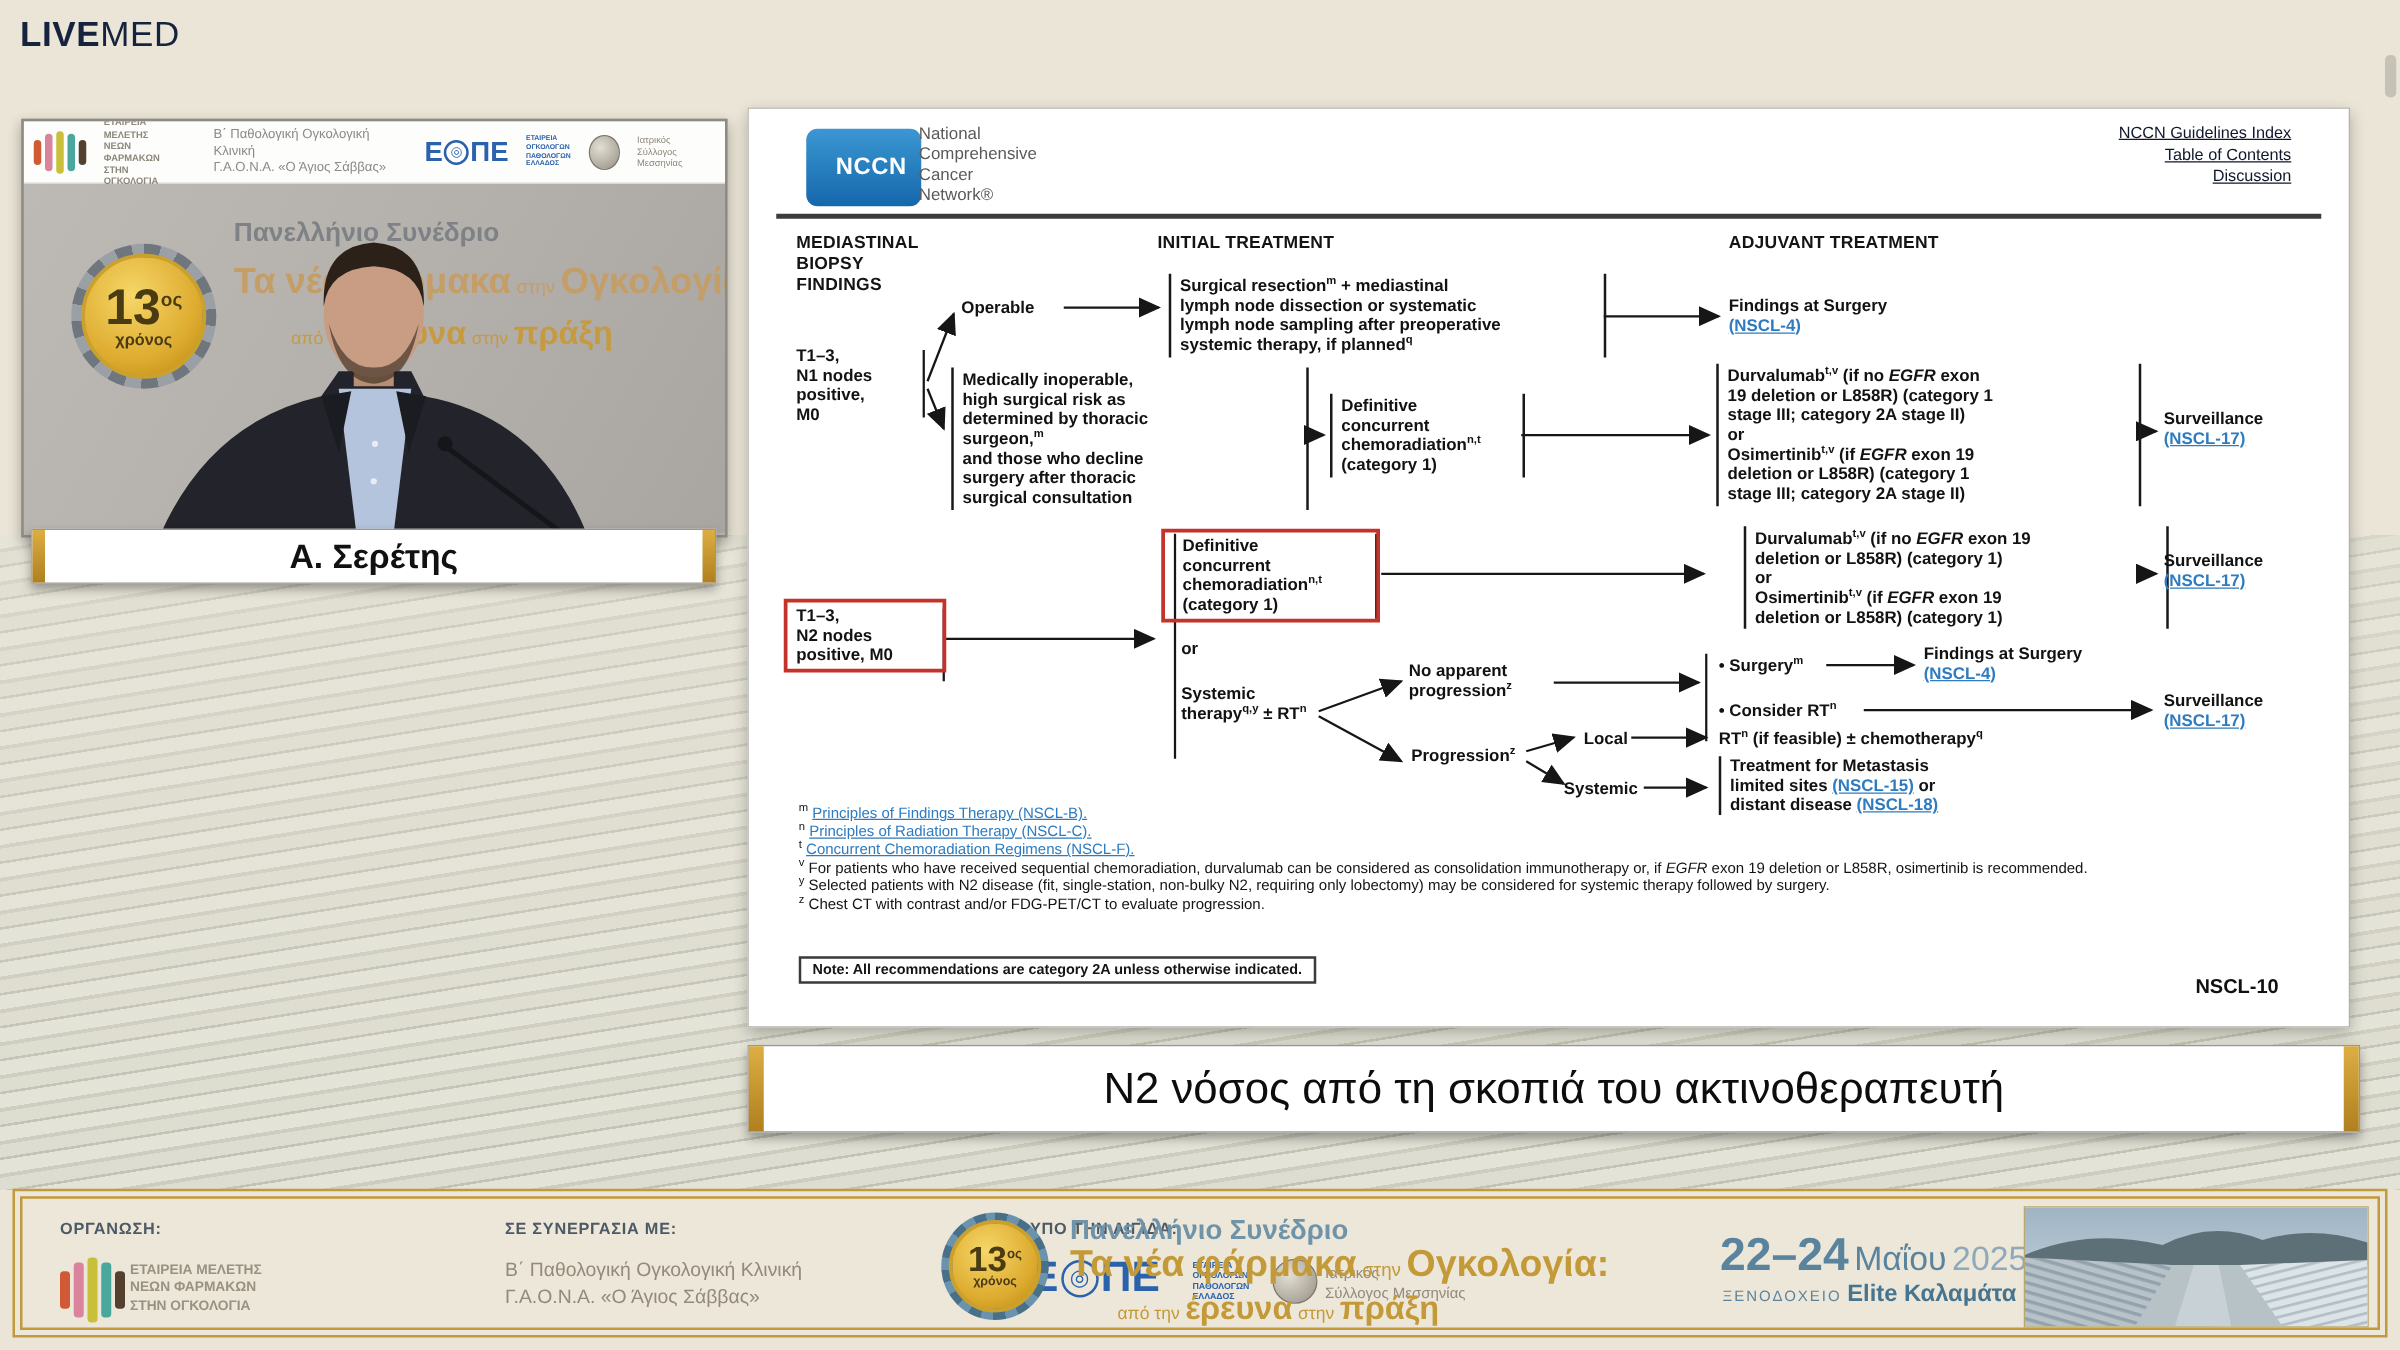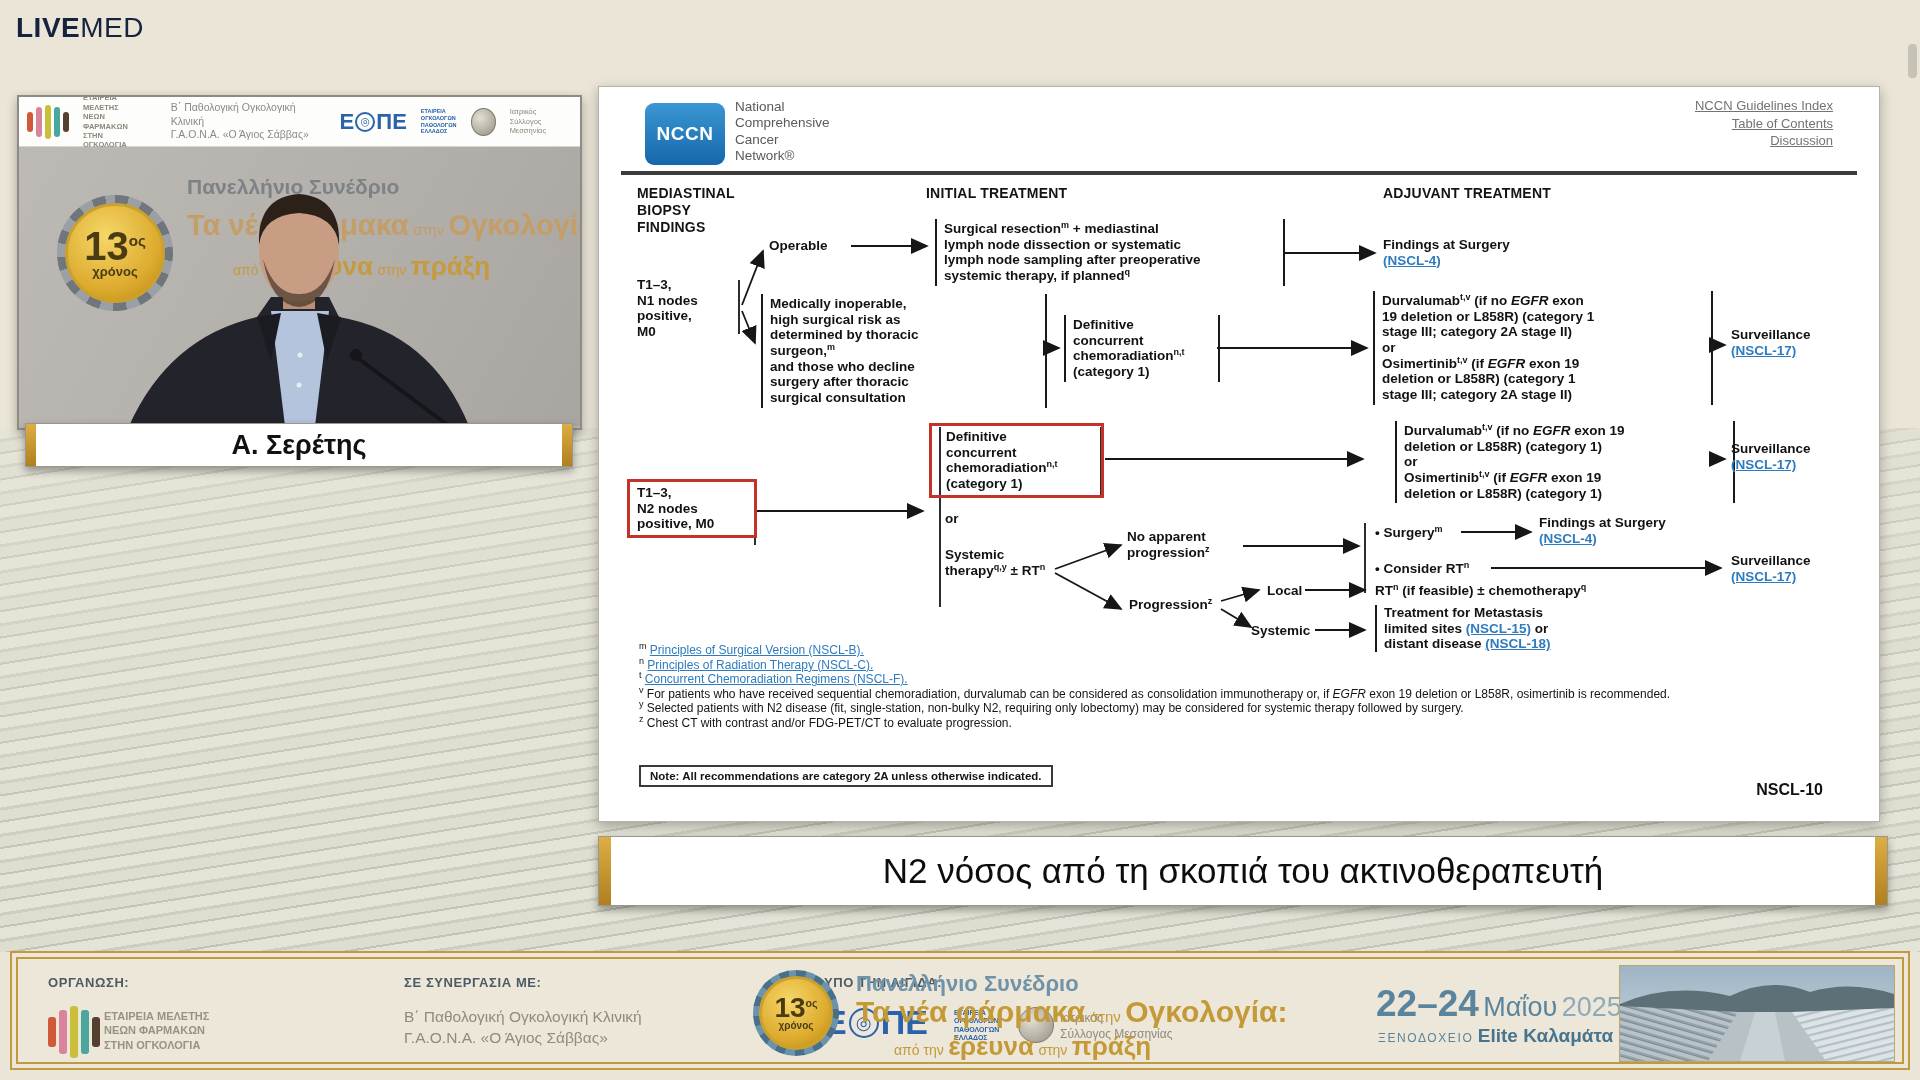--- a/index.html
+++ b/index.html
@@ -55,25 +55,25 @@
     display:flex;align-items:center;justify-content:center;}
   .gold-edge{position:absolute;top:0;bottom:0;width:10px;
     background:linear-gradient(#dcae42,#b07f1f);}
   .plate-name{left:25px;top:423px;width:546px;height:42px;font-size:27px;font-weight:700;color:#111;}
   .plate-title{left:598px;top:836px;width:1288px;height:68px;font-size:35px;color:#0d0d0d;}
   
   .slide{left:598px;top:86px;width:1280px;height:734px;background:#fff;
     border:1px solid #b5b2aa;box-shadow:0 4px 12px rgba(0,0,0,.28);font-family:"Liberation Sans","DejaVu Sans",sans-serif;}
   .nccn-logo{position:absolute;left:46px;top:16px;width:80px;height:62px;border-radius:9px;
     background:linear-gradient(#3b97d3,#1567ab);color:#fff;font-weight:700;font-size:19px;
-    display:flex;align-items:center;justify-content:center;letter-spacing:.5px;}
+    display:flex;align-items:center;justify-content:center;letter-spacing:.5px;padding-left:12px;}
   .nccn-org{position:absolute;left:136px;top:12px;font-size:13.5px;line-height:1.22;color:#5a5a5a;}
   .slide-title{position:absolute;left:296px;top:16px;font-size:25px;line-height:1.3;font-weight:700;color:#121212;}
   .slide-links{position:absolute;right:46px;top:10px;text-align:right;font-size:13px;line-height:1.35;}
-  .slide-links div{color:#737373;text-decoration:underline;cursor:pointer;}
+  .slide-links div{color:#0f172a;text-decoration:underline;cursor:pointer;}
   .hdr-rule{position:absolute;left:22px;top:84px;width:1236px;height:4px;background:#3c3c3c;}
   .colhead{position:absolute;font-size:14px;font-weight:700;color:#141414;line-height:1.2;letter-spacing:.2px;}
   .node{position:absolute;font-size:13.5px;font-weight:700;line-height:1.16;color:#121212;}
   .bar-lr{border-left:2px solid #191919;border-right:2px solid #191919;padding:2px 7px;}
   .bar-l{border-left:2px solid #191919;padding-left:7px;}
   .redbox{border:3px solid #c4332a;padding:3px 7px;}
   .lnk{color:#2e7bbf;text-decoration:underline;cursor:pointer;}
   sup{line-height:0;}
   .footnotes{position:absolute;left:40px;top:556px;width:1212px;font-size:12px;font-weight:400;
     line-height:14.6px;color:#141414;}
@@ -247,21 +247,21 @@
   <div class="node" style="left:776px;top:438px;">• Surgery<sup style="font-size:9px;">m</sup></div>
   <div class="node" style="left:776px;top:474px;">• Consider RT<sup style="font-size:9px;">n</sup></div>
   <div class="node" style="left:940px;top:428px;">Findings at Surgery<br><span class="lnk">(NSCL-4)</span></div>
   <div class="node" style="left:1132px;top:466px;">Surveillance<br><span class="lnk">(NSCL-17)</span></div>
   <div class="node" style="left:668px;top:496px;">Local</div>
   <div class="node" style="left:776px;top:496px;">RT<sup style="font-size:9px;">n</sup> (if feasible) ± chemotherapy<sup style="font-size:9px;">q</sup></div>
   <div class="node" style="left:652px;top:536px;">Systemic</div>
   <div class="node bar-l" style="left:776px;top:518px;">Treatment for Metastasis<br>limited sites <span class="lnk">(NSCL-15)</span> or<br>distant disease <span class="lnk">(NSCL-18)</span></div>
 
   <div class="footnotes">
-    <div><sup style="font-size:9px;">m</sup> <span class="lnk">Principles of Surgical Version (NSCL-B).</span></div>
+    <div><sup style="font-size:9px;">m</sup> <span class="lnk">Principles of Findings Therapy (NSCL-B).</span></div>
     <div><sup style="font-size:9px;">n</sup> <span class="lnk">Principles of Radiation Therapy (NSCL-C).</span></div>
     <div><sup style="font-size:9px;">t</sup> <span class="lnk">Concurrent Chemoradiation Regimens (NSCL-F).</span></div>
     <div><sup style="font-size:9px;">v</sup> For patients who have received sequential chemoradiation, durvalumab can be considered as consolidation immunotherapy or, if <i>EGFR</i> exon 19 deletion or L858R, osimertinib is recommended.</div>
     <div><sup style="font-size:9px;">y</sup> Selected patients with N2 disease (fit, single-station, non-bulky N2, requiring only lobectomy) may be considered for systemic therapy followed by surgery.</div>
     <div><sup style="font-size:9px;">z</sup> Chest CT with contrast and/or FDG-PET/CT to evaluate progression.</div>
   </div>
   <div class="notebox">Note: All recommendations are category 2A unless otherwise indicated.</div>
   <div class="pagecode">NSCL-10</div>
 </div>
 

